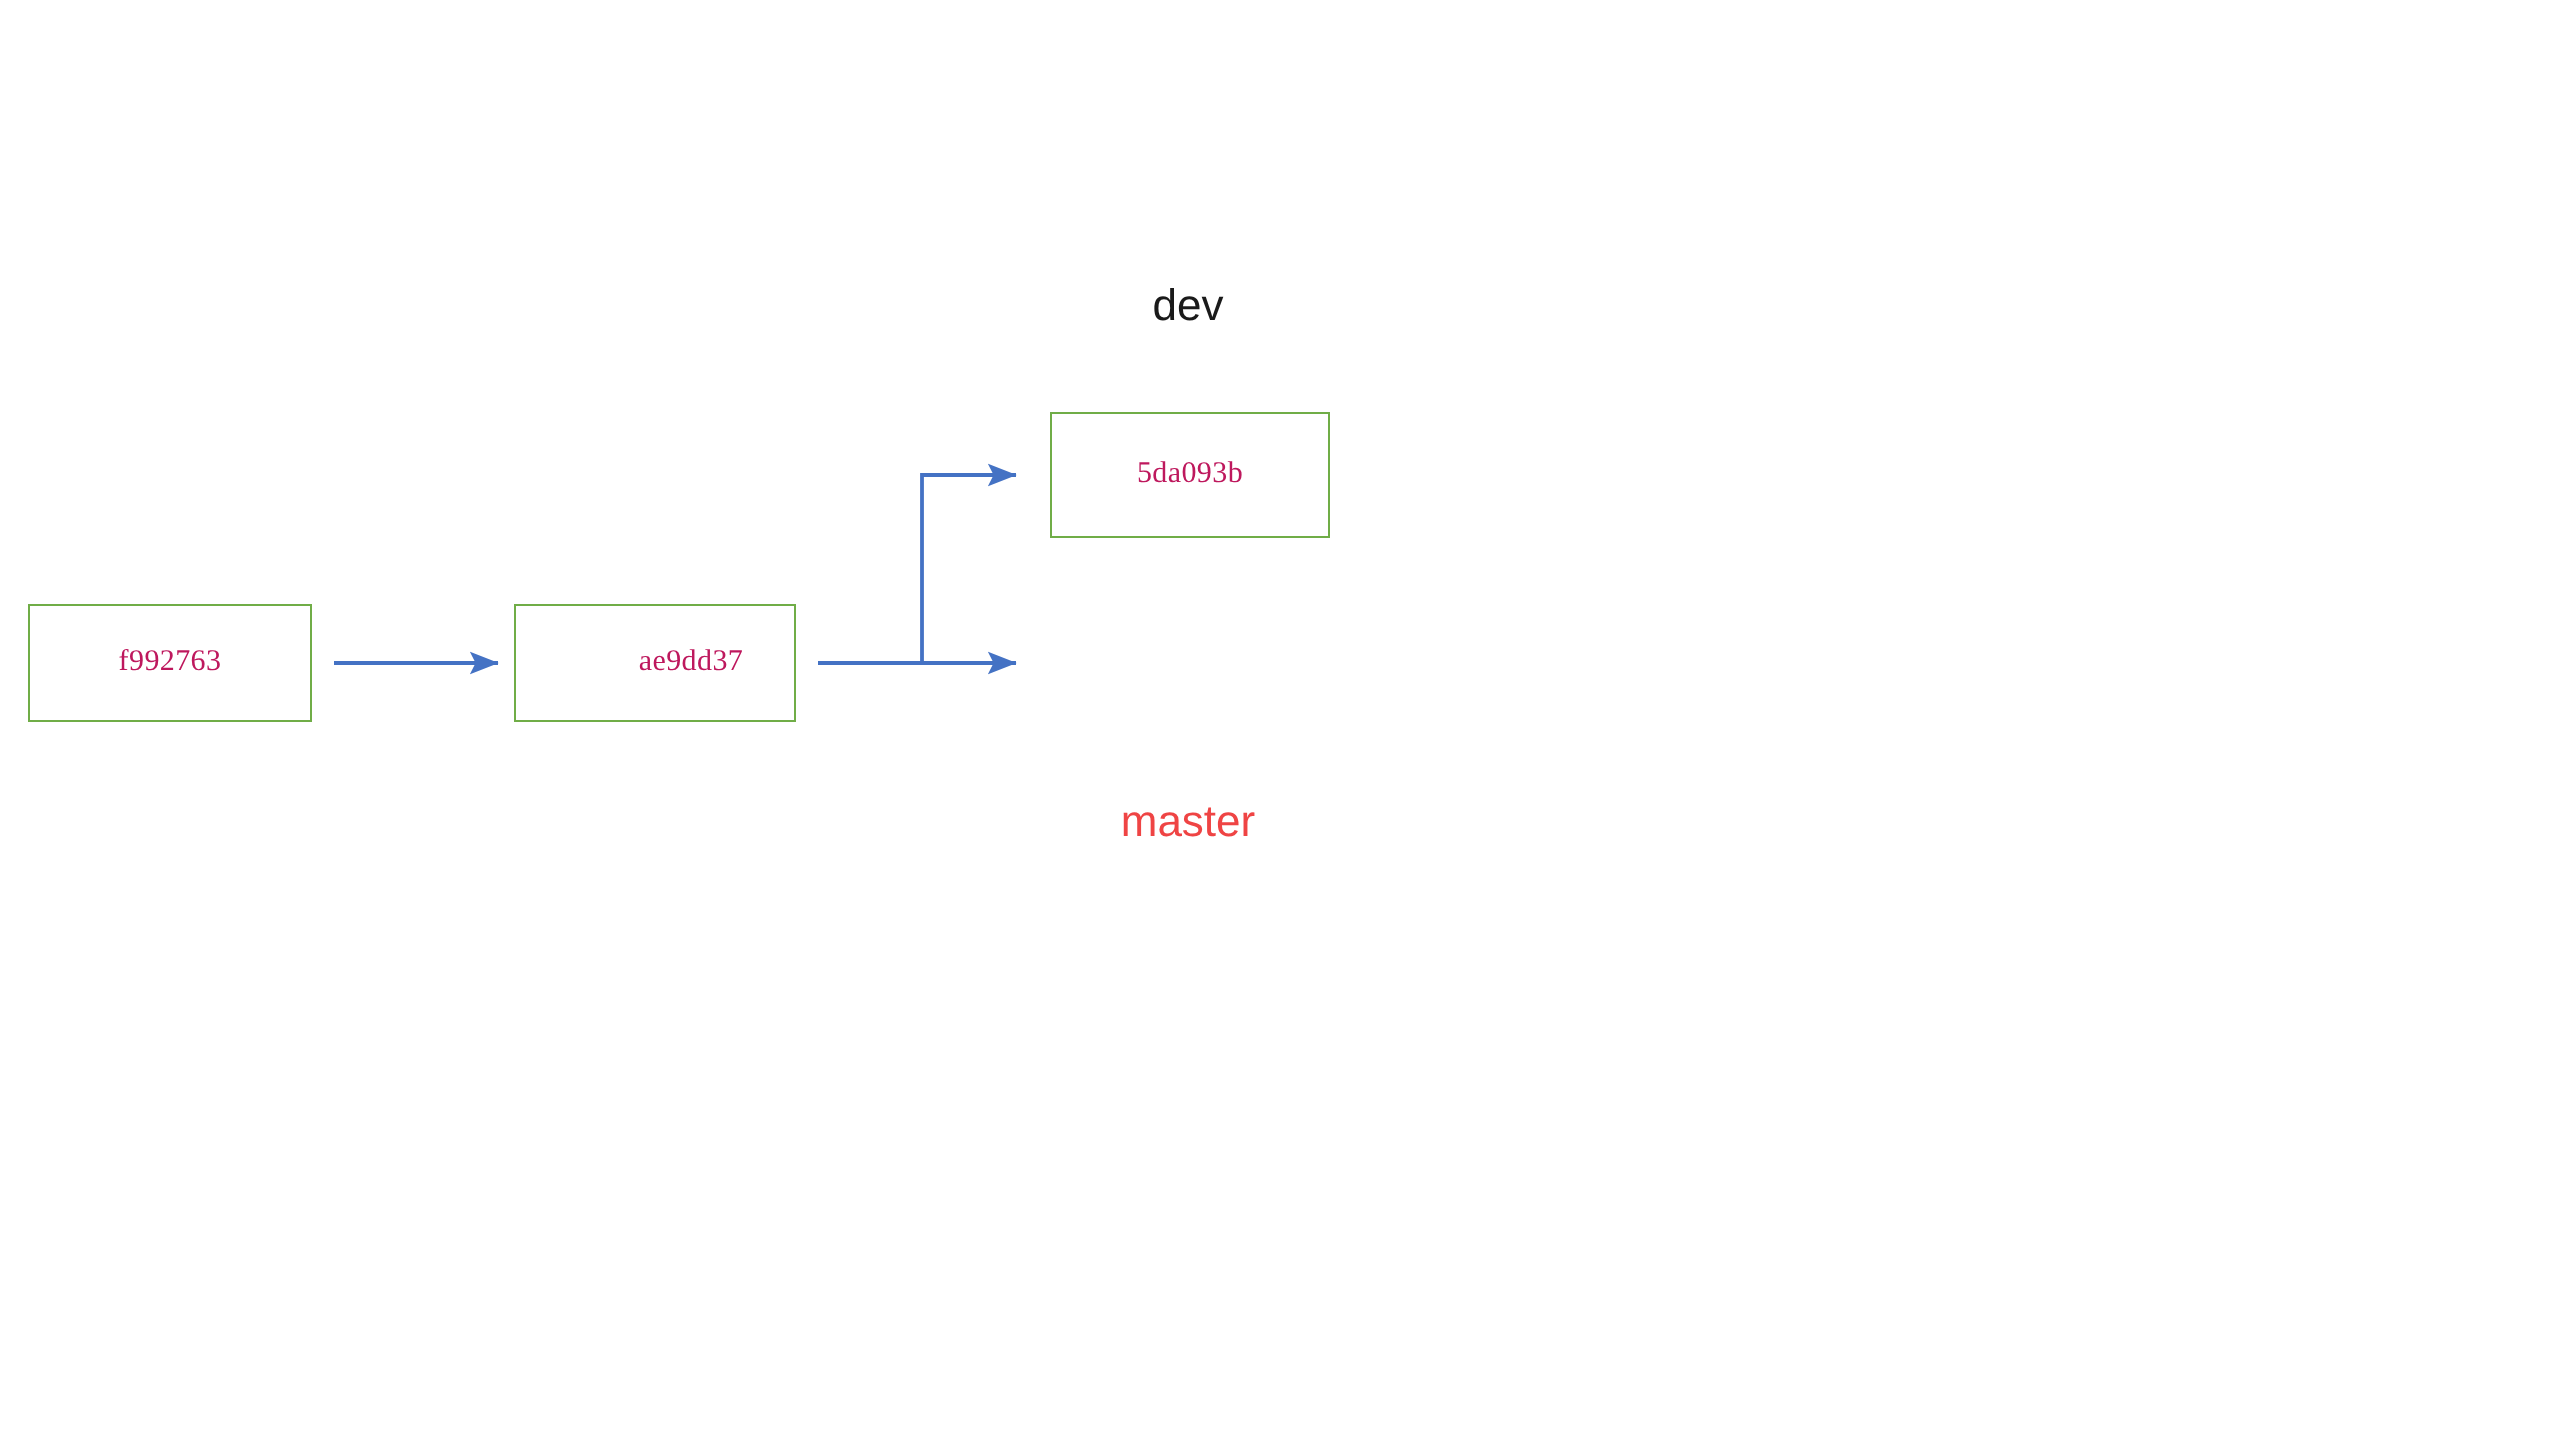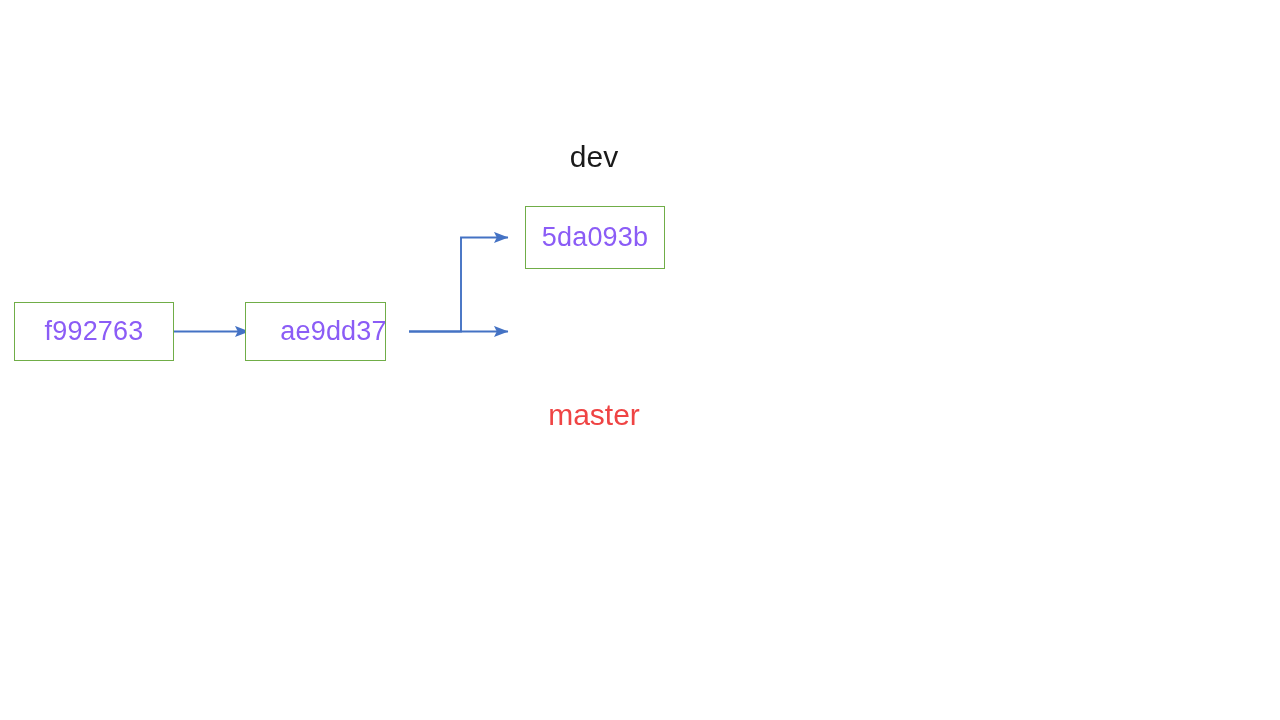--- a/index.html
+++ b/index.html
@@ -29,38 +29,38 @@
   .commit-node {
     position: absolute;
     box-sizing: border-box;
     background: #ffffff;
     border: 1.6px solid #70ad47;
     display: flex;
     align-items: center;
     justify-content: center;
   }
   .commit-label {
-    font-family: Liberation Sans, sans-serif;
-    font-size: 27px;
+    font-family: Liberation Serif, serif;
+    font-size: 15px;
     line-height: 1;
-    color: #8b5cf6;
+    color: #be185d;
     letter-spacing: 0.2px;
     white-space: nowrap;
   }
   .branch-tag {
     position: absolute;
     font-family: "Liberation Sans", sans-serif;
-    font-size: 30px;
+    font-size: 22px;
     line-height: 1;
     white-space: nowrap;
     text-align: center;
     transform: translateX(-50%);
   }
-  #node-f992763 { left: 14px;  top: 302px; width: 160px; height: 59px; }
-  #node-ae9dd37 { left: 245px; top: 302px; width: 141px; height: 59px; padding-left: 36px; }
+  #node-f992763 { left: 14px;  top: 302px; width: 142px; height: 59px; }
+  #node-ae9dd37 { left: 257px; top: 302px; width: 141px; height: 59px; padding-left: 36px; }
   #node-5da093b { left: 525px; top: 206px; width: 140px; height: 63px; }
   #node-5ca15f0 { left: 525px; top: 300px; width: 140px; height: 60px; }
 
   #tag-dev    { left: 594px; top: 142px; color: #1a1a1a; }
   #tag-master { left: 594px; top: 400px; color: #ef4444; }
 </style>
 </head>
 <body>
 
 <div id="canvas">

